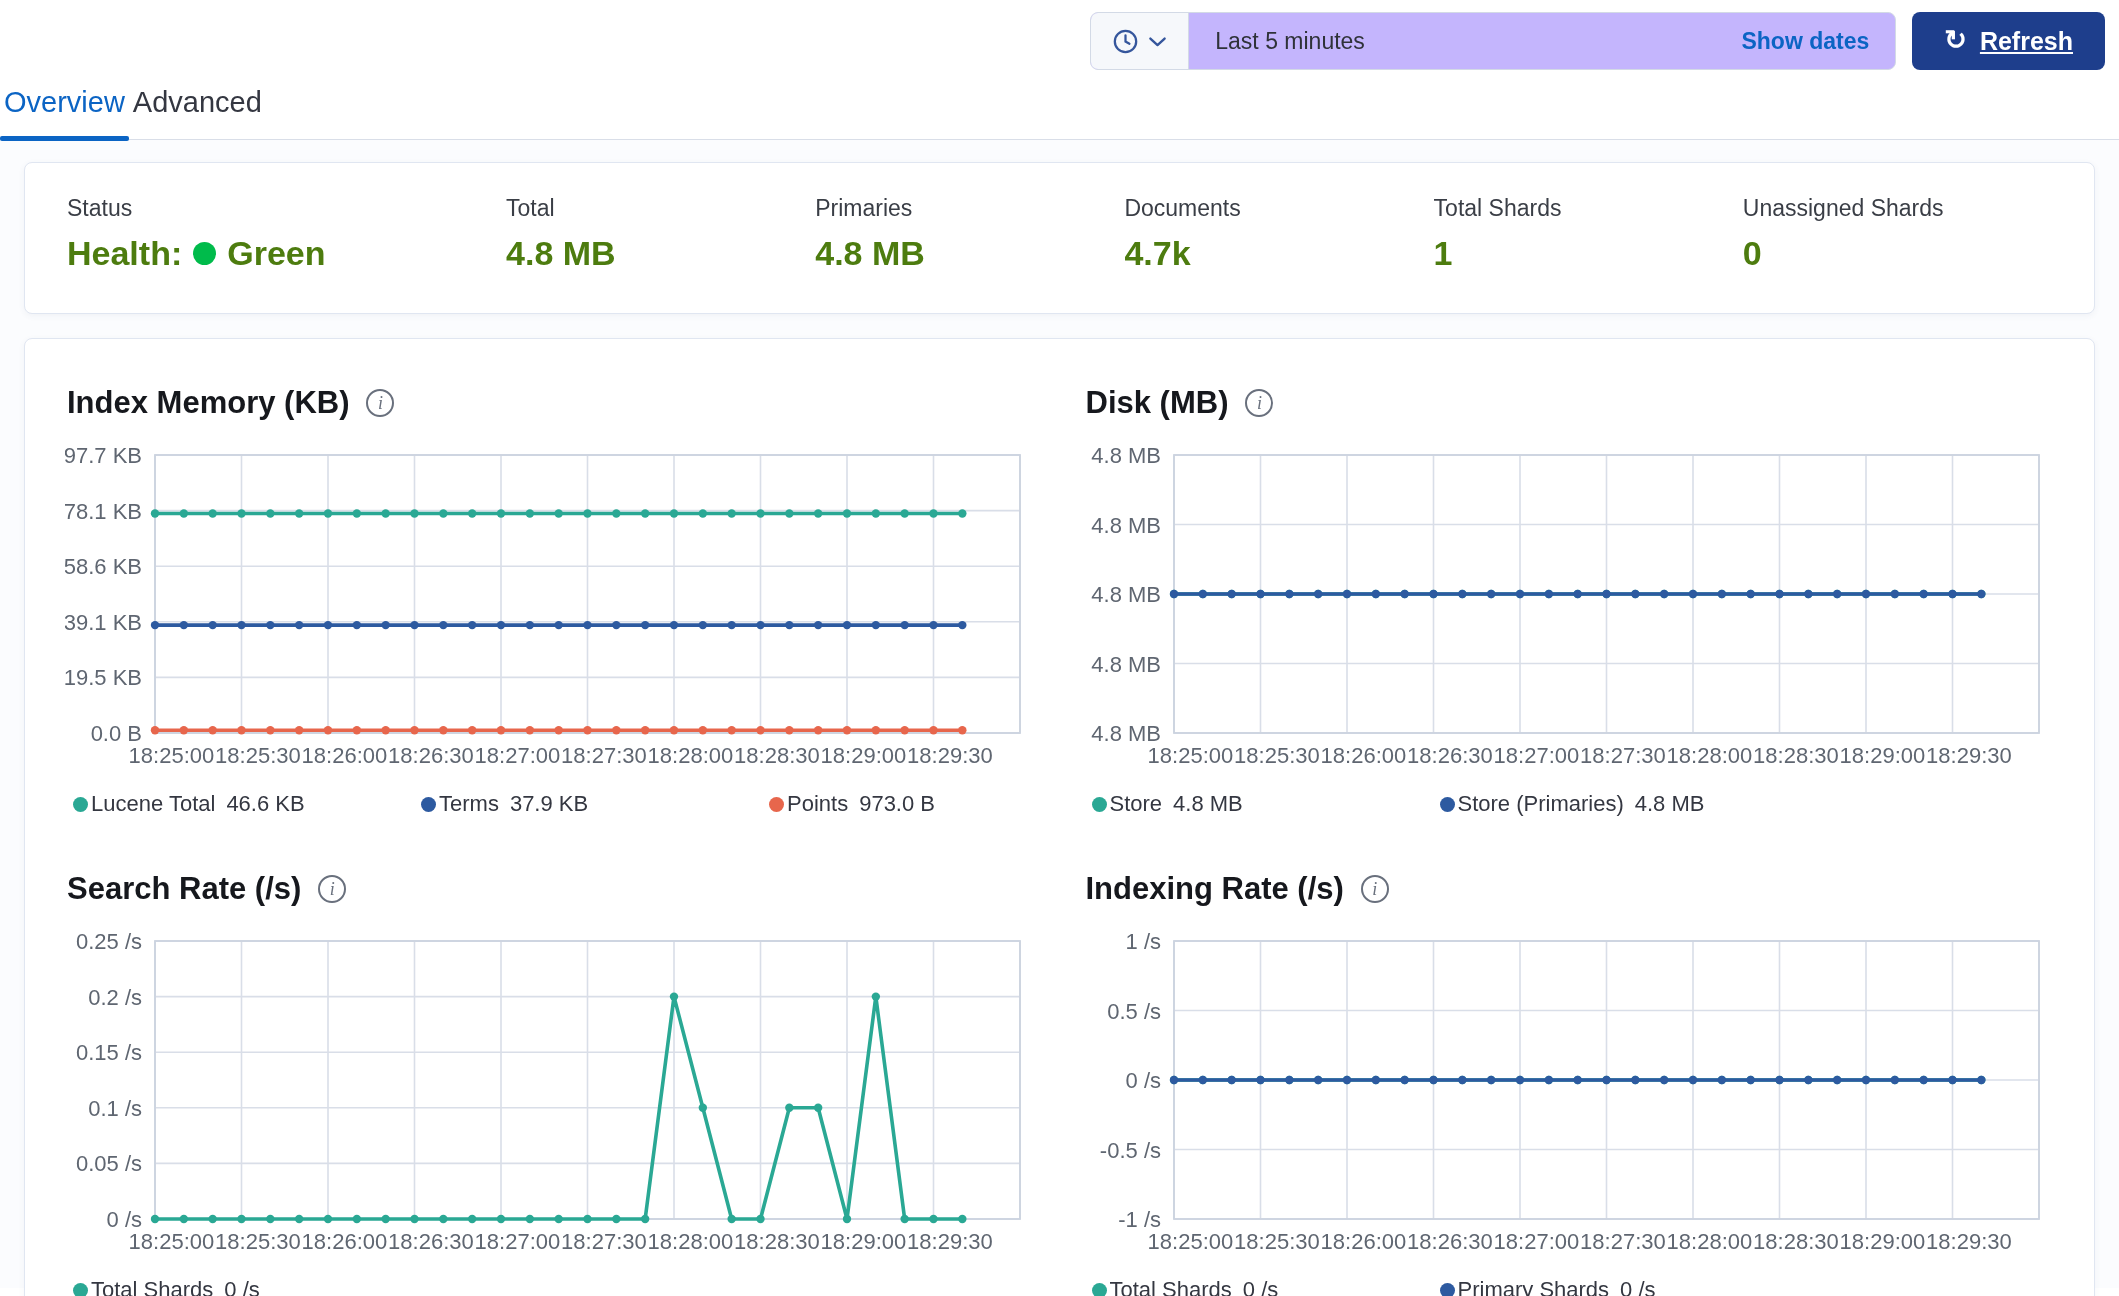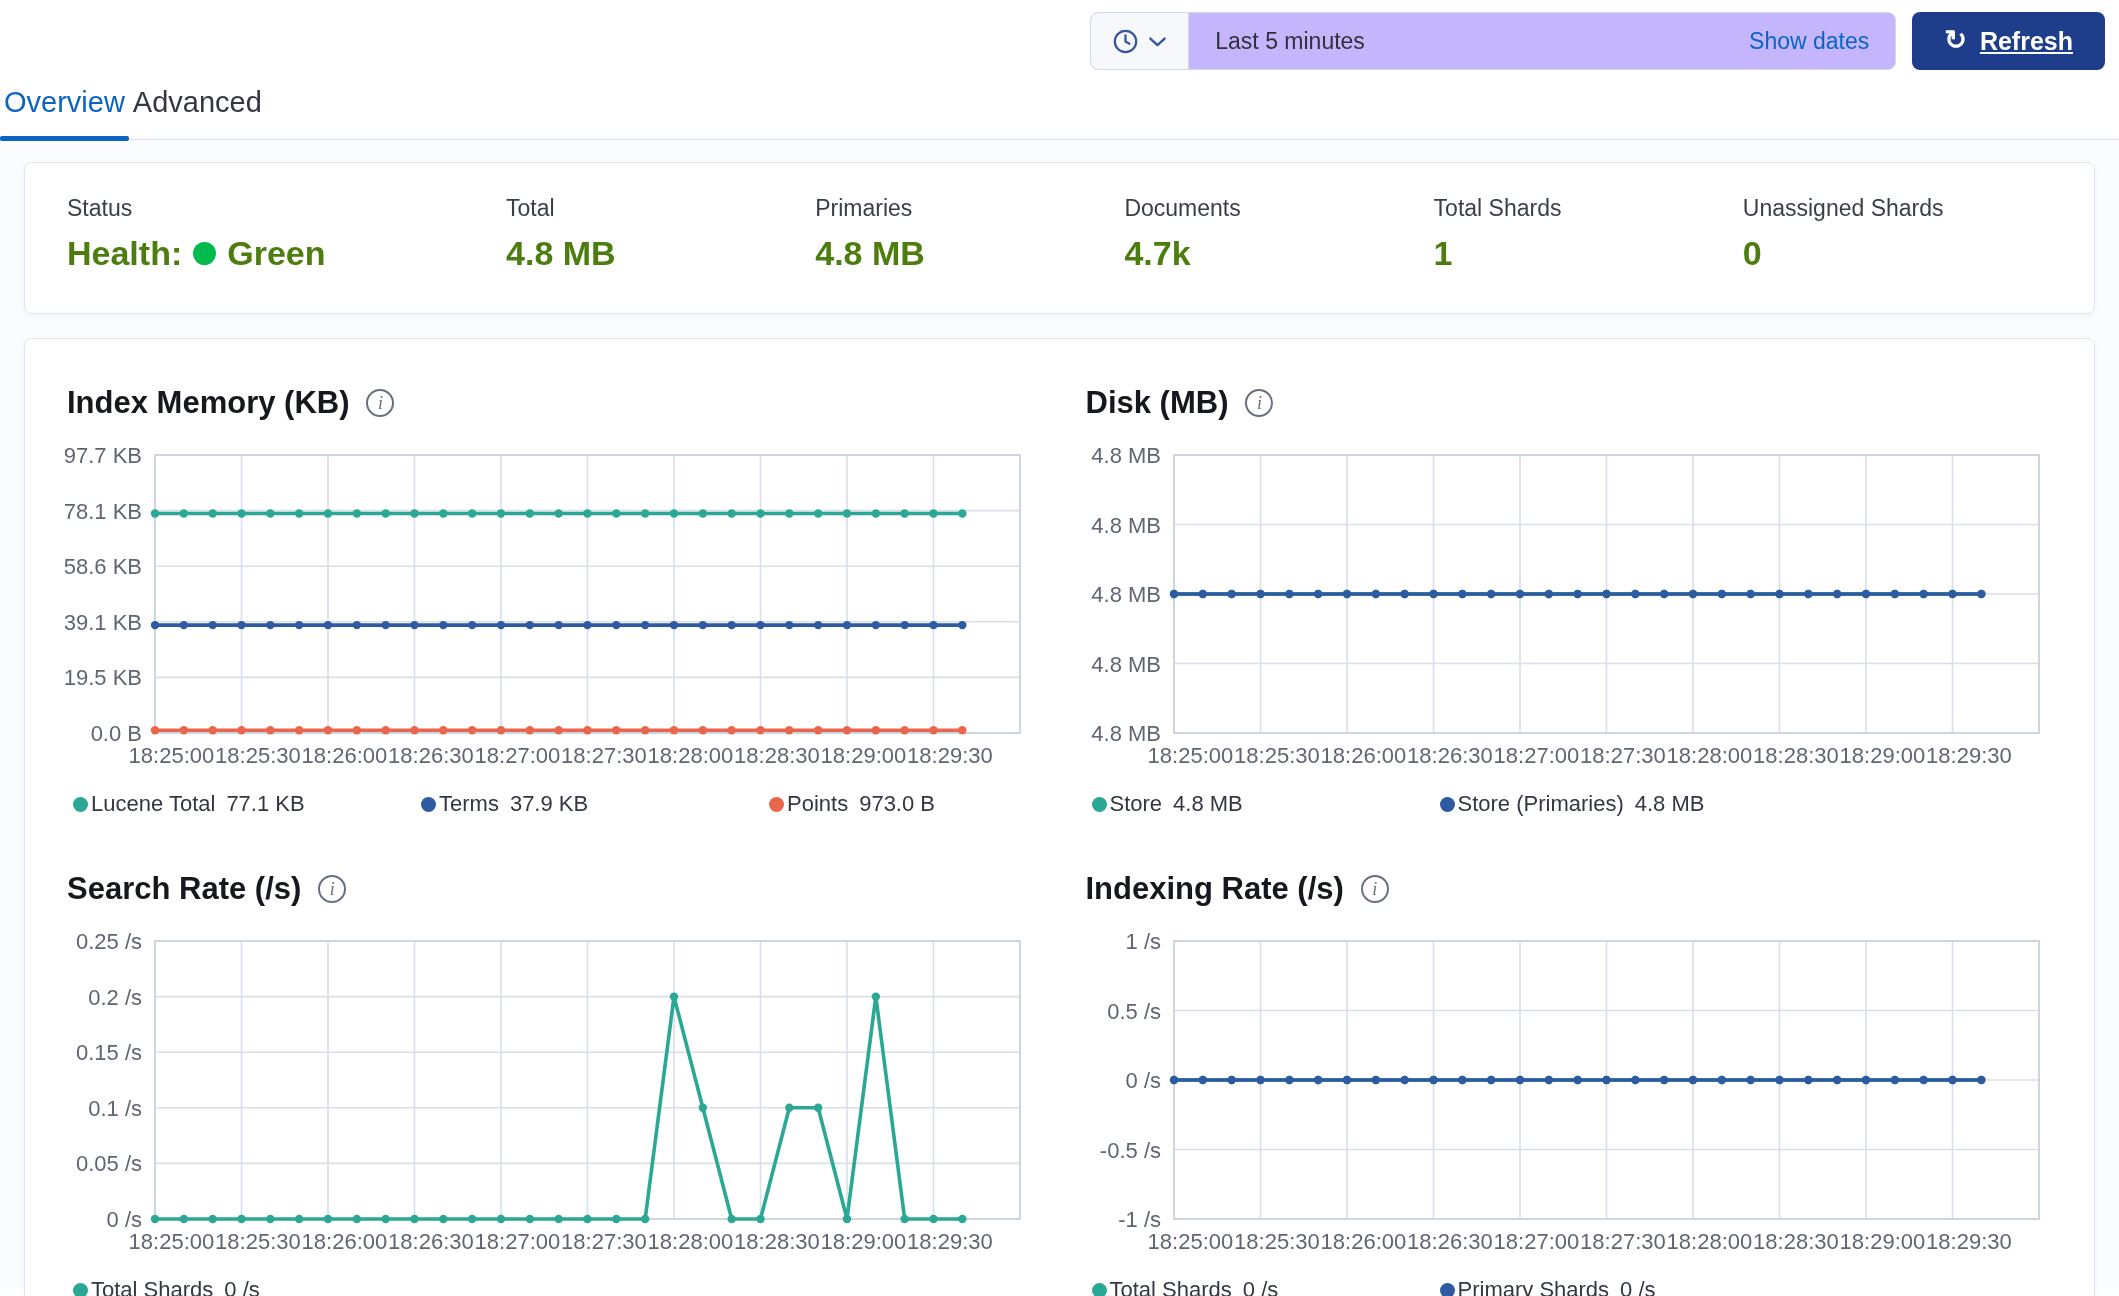--- a/index.html
+++ b/index.html
@@ -9,21 +9,21 @@
   
   .header { display: flex; justify-content: flex-end; align-items: center;
     padding: 12px 14px 4px 14px; background: #fff; }
   .time-picker { display: flex; align-items: center; width: 806px; height: 58px;
     border: 1px solid #d3dae6; border-radius: 8px; background: #c4b5fd; overflow: hidden; }
   .quick-select { width: 98px; height: 100%; display: flex; align-items: center;
     justify-content: center; gap: 9px; background: #f6f8fb; border-right: 1px solid #d3dae6;
     cursor: pointer; }
   .tp-value { flex: 1; display: flex; align-items: center; padding: 0 26px;
     font-size: 23px; color: #2f3239; cursor: pointer; }
-  .show-dates { margin-left: auto; padding-right: 26px; font-size: 23px; font-weight: 400;
+  .show-dates { margin-left: auto; padding-right: 26px; font-size: 23px; font-weight: 700;
     color: #0b64c4; cursor: pointer; white-space: nowrap; }
   .refresh-btn { margin-left: 16px; height: 58px; padding: 0 32px; background: #1e3e8c;
     border: none; border-radius: 8px; color: #fff; display: flex; align-items: center;
     gap: 13px; font-size: 25px; font-weight: 600; cursor: pointer;
     font-family: "Liberation Sans", sans-serif; }
   .refresh-btn .txt { text-decoration: underline; }
   .refresh-icon { font-size: 27px; line-height: 1; transform: translateY(-1px); }
 
   
   .tabs { display: flex; padding-left: 0; border-bottom: 1px solid #d9dee8; }
@@ -269,21 +269,21 @@
               <circle cx="810.8333333333334" cy="283.29506" r="4.2" fill="#e7664c"></circle>
               <circle cx="839.6666666666667" cy="283.29506" r="4.2" fill="#e7664c"></circle>
               <circle cx="868.5" cy="283.29506" r="4.2" fill="#e7664c"></circle>
               <circle cx="897.3333333333334" cy="283.29506" r="4.2" fill="#e7664c"></circle>
             </svg>
           </div>
     <div class="legend">
             <div class="legend-item">
               <span class="legend-dot" style="background: rgb(42, 168, 148);"></span>
               <span>Lucene Total</span>
-              <span class="legend-value">77.1 KB</span>
+              <span class="legend-value">46.6 KB</span>
             </div>
             <div class="legend-item">
               <span class="legend-dot" style="background: rgb(45, 90, 160);"></span>
               <span>Terms</span>
               <span class="legend-value">37.9 KB</span>
             </div>
             <div class="legend-item">
               <span class="legend-dot" style="background: rgb(231, 102, 76);"></span>
               <span>Points</span>
               <span class="legend-value">973.0 B</span>

